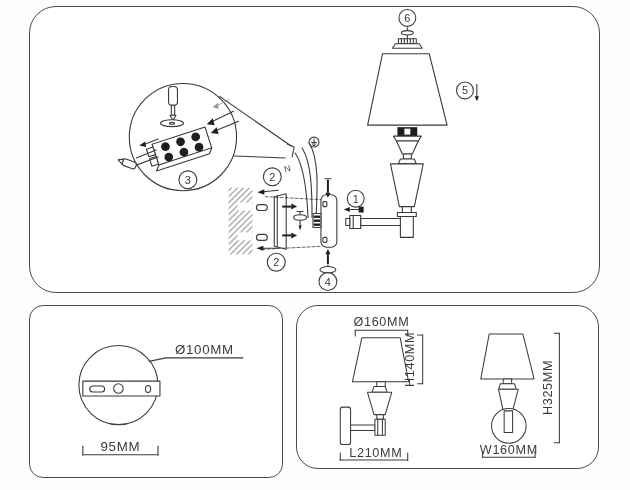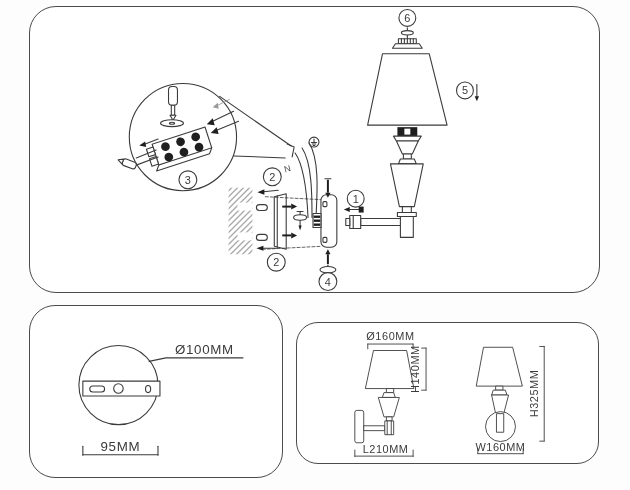--- a/index.html
+++ b/index.html
@@ -1,22 +1,22 @@
 <!DOCTYPE html>
 <html><head>
 <meta charset="utf-8">
 <style>
   html,body{margin:0;padding:0;}
   .sheet{position:relative;width:630px;height:490px;background:#fdfdfd;overflow:hidden;
          font-family:"Liberation Sans",sans-serif;}
   .panel{position:absolute;background:#ffffff;border:1.4px solid #4b4b4b;border-radius:24px;box-sizing:border-box;}
   .panel svg{position:absolute;left:0;top:0;width:100%;height:100%;display:block;}
   #panel-install{left:29px;top:6px;width:571px;height:287px;border-radius:27px;}
-  #panel-plate{left:29px;top:305px;width:254px;height:173px;border-radius:26px;}
-  #panel-size{left:296px;top:322px;width:303px;height:142px;border-radius:22px;}
+  #panel-plate{left:29px;top:305px;width:254px;height:173px;border-radius:14px;}
+  #panel-size{left:296px;top:305px;width:303px;height:164px;border-radius:22px;}
   .ln{fill:none;stroke:#3b3b3b;stroke-width:1.1;stroke-linejoin:round;stroke-linecap:round;}
   .wf{fill:#ffffff;stroke:#3b3b3b;stroke-width:1.1;stroke-linejoin:round;}
   .blk{fill:#1f1f1f;stroke:none;}
   .thick{stroke:#1f1f1f;stroke-width:2;}
   .dash{stroke-dasharray:3 2;stroke-width:.8;}
   .gray{stroke:#9a9a9a;stroke-width:.9;}
   .dim-text{font-size:13.5px;letter-spacing:.7px;fill:#3b3b3b;stroke:none;}
   .marker-text{font-size:11px;fill:#3b3b3b;stroke:none;}
   .tiny-text{font-size:9px;fill:#3b3b3b;stroke:none;}
 </style>

